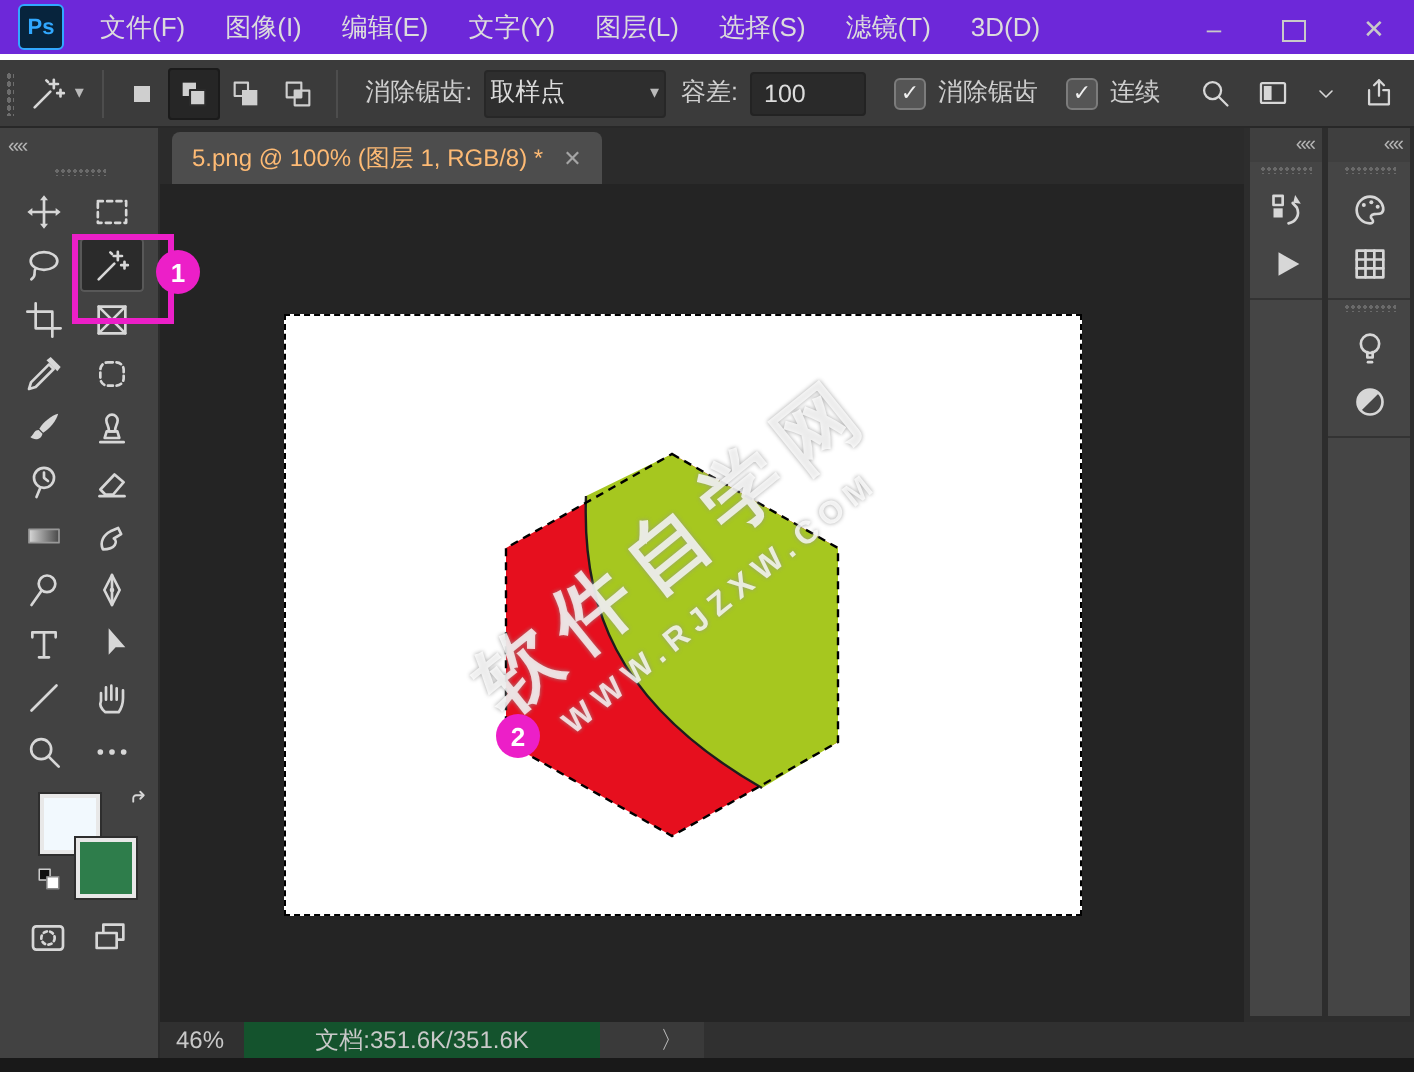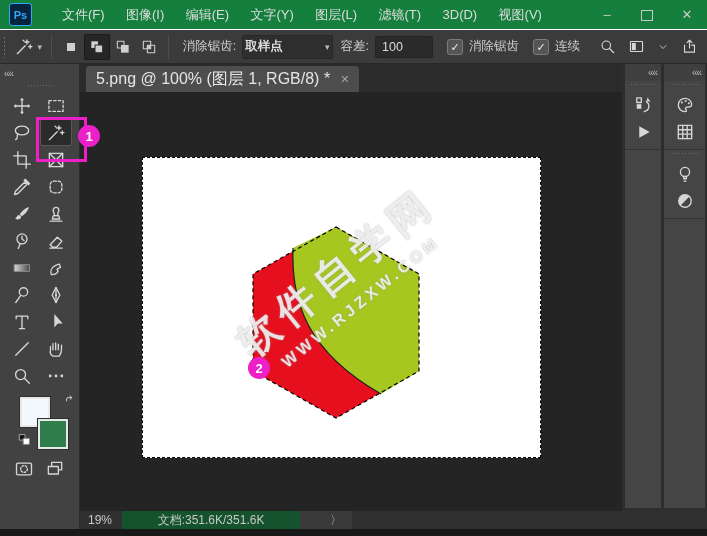--- a/index.html
+++ b/index.html
@@ -1,21 +1,21 @@
 <!DOCTYPE html>
 <html><head>
 <meta charset="utf-8">
 <style>
   html,body{margin:0;padding:0;background:#191919;}
   #app{position:relative;width:707px;height:536px;overflow:hidden;
        font-family:"Liberation Sans","DejaVu Sans",sans-serif;
        color:#d7d7d7;font-size:13px;background:#242424;user-select:none;}
   
-  #menubar{position:absolute;left:0;top:0;width:707px;height:30px;background:#15803d;
-           border-bottom:1px solid #ffffff;display:flex;align-items:center;box-sizing:border-box;gap:12px;}
+  #menubar{position:absolute;left:0;top:0;width:707px;height:30px;background:#6d28d9;
+           border-bottom:3px solid #ffffff;display:flex;align-items:center;box-sizing:border-box;}
   #ps-logo{width:21px;height:21px;margin:0 8px 0 9px;border:1px solid #31a8ff;border-radius:3px;
            background:#07243d;color:#31a8ff;font-weight:bold;font-size:11px;
            display:flex;align-items:center;justify-content:center;flex:0 0 auto;}
   #menu-items{display:flex;gap:0;overflow:hidden;width:500px;white-space:nowrap;justify-content:space-between;}
   .menu-item{padding:0 10px;line-height:29px;color:#dcdcdc;font-size:13px;flex:0 0 auto;}
   #win-controls{position:absolute;right:0;top:0;height:30px;display:flex;align-items:center;}
   .winbtn{width:40px;text-align:center;color:#c9c9c9;font-size:13px;line-height:30px;}
   .maxbox{display:inline-block;width:10px;height:9px;border:1.5px solid #c9c9c9;vertical-align:middle;}
   
   #optionsbar{position:absolute;left:0;top:30px;width:707px;height:34px;background:#3b3b3b;
@@ -23,21 +23,21 @@
   .grip-v{width:5px;height:22px;margin:0 4px 0 3px;
           background-image:radial-gradient(#6d6d6d 1px,transparent 1px);background-size:3px 4px;}
   .opt-sep{width:1px;height:24px;background:#4d4d4d;margin:0 6px;}
   .opt-btn{display:flex;align-items:center;padding:2px 3px;border-radius:2px;}
   .opt-btn svg{display:block;}
   .chev{color:#b9b9b9;font-size:9px;margin-left:3px;}
   .mode-btn{width:26px;height:26px;display:flex;align-items:center;justify-content:center;border-radius:2px;}
   .mode-btn.active{background:#262626;box-shadow:inset 0 0 0 1px #1b1b1b;}
   .opt-label{color:#cfcfcf;margin:0 6px 0 8px;font-size:12.5px;white-space:nowrap;}
   #sample-select{width:96px;height:22px;background:#2e2e2e;border:1px solid #272727;border-radius:2px;
-                 display:flex;align-items:center;justify-content:space-between;padding:0 2px;color:#dcdcdc;font-size:12.5px;font-weight:bold;}
+                 display:flex;align-items:center;justify-content:space-between;padding:0 2px;color:#dcdcdc;font-size:12.5px;}
   #tolerance-input{width:50px;height:20px;background:#2a2a2a;border:1px solid #232323;border-radius:2px;
                    color:#dcdcdc;font-size:12.5px;padding:0 6px;line-height:20px;}
   .checkbox{display:flex;align-items:center;margin-left:14px;}
   .checkbox .box{width:14px;height:14px;background:#555;border:1px solid #7c7c7c;border-radius:3px;
                  color:#f0f0f0;font-size:11px;line-height:14px;text-align:center;margin-right:6px;}
   .checkbox .lbl{color:#cfcfcf;font-size:12.5px;white-space:nowrap;}
   #opt-right{display:flex;align-items:center;margin-left:16px;}
   #opt-right>*{margin-right:6px;}
   
   #toolspanel{position:absolute;left:0;top:64px;width:80px;height:465px;background:#424242;
@@ -53,21 +53,21 @@
   #swatch-area{position:relative;height:56px;margin-top:6px;}
   #fg-swatch{position:absolute;left:20px;top:2px;width:26px;height:26px;border:2px solid #e8e8e8;box-shadow:0 0 0 1px #2e2e2e;}
   #bg-swatch{position:absolute;left:38px;top:24px;width:26px;height:26px;border:2px solid #e8e8e8;box-shadow:0 0 0 1px #2e2e2e;}
   #swap-colors{position:absolute;left:64px;top:0;}
   #default-colors{position:absolute;left:18px;top:38px;}
   #mask-row{display:flex;justify-content:space-around;padding:8px 8px 0 8px;}
   
   #tabbar{position:absolute;left:80px;top:64px;width:542px;height:28px;background:#2b2b2b;}
   #doctab{position:absolute;left:6px;top:2px;height:26px;background:#4d4d4d;border-radius:4px 4px 0 0;
           display:flex;align-items:center;padding:0 10px;}
-  #doctab .title{font-size:16px;color:#e5e5e5;white-space:nowrap;}
+  #doctab .title{font-size:12px;color:#fdba74;white-space:nowrap;}
   #doctab .close{margin-left:10px;color:#a5a5a5;font-size:11px;}
   #pasteboard{position:absolute;left:80px;top:92px;width:542px;height:419px;background:#242424;overflow:hidden;}
   #document{position:absolute;left:62px;top:65px;width:399px;height:301px;background:#ffffff;
             border:1px dashed #000;box-sizing:border-box;overflow:hidden;}
   #hex-svg{position:absolute;left:0;top:0;}
   #watermark{position:absolute;left:200px;top:122px;transform:translate(-50%,-50%) rotate(-39deg);
              text-align:center;color:rgba(255,255,255,0.78);
              text-shadow:0 0 2px rgba(150,150,150,0.85);pointer-events:none;white-space:nowrap;}
   #watermark .wm1{font-size:40px;letter-spacing:8px;font-weight:bold;}
   #watermark .wm2{font-size:16px;letter-spacing:4px;margin-top:2px;font-weight:bold;}
@@ -100,20 +100,21 @@
 <div id="app">
 
   <header id="menubar">
     <span id="ps-logo">Ps</span>
     <nav id="menu-items">
         <span class="menu-item">文件(F)</span>
         <span class="menu-item">图像(I)</span>
         <span class="menu-item">编辑(E)</span>
         <span class="menu-item">文字(Y)</span>
         <span class="menu-item">图层(L)</span>
+        <span class="menu-item">选择(S)</span>
         <span class="menu-item">滤镜(T)</span>
         <span class="menu-item">3D(D)</span>
         <span class="menu-item">视图(V)</span>
       </nav>
     <div id="win-controls">
       <span class="winbtn">–</span>
       <span class="winbtn"><span class="maxbox"></span></span>
       <span class="winbtn">✕</span>
     </div>
   </header>
@@ -449,21 +450,21 @@
             <svg width="20" height="20" viewBox="0 0 24 24" fill="none" stroke="#d7d7d7" stroke-width="1.6" stroke-linecap="round" stroke-linejoin="round">
               <circle cx="12" cy="12" r="7.5"></circle>
               <path d="M6.7 17.3A7.5 7.5 0 0 1 17.3 6.7z" fill="#d7d7d7" stroke="none"></path>
             </svg>
           </div>
         </div>
       </div>
   </aside>
 
   <footer id="statusbar">
-    <span id="status-zoom">19%</span>
+    <span id="status-zoom">46%</span>
     <span id="status-doc">文档:351.6K/351.6K</span>
     <span id="status-chev">〉</span>
   </footer>
   <div id="bottomstrip"></div>
 
   <div id="wand-highlight" style="border-color: rgb(236, 31, 200);"></div>
   <span class="badge" id="badge1" style="background: rgb(236, 31, 200);">1</span>
 </div>
 
 </body></html>

